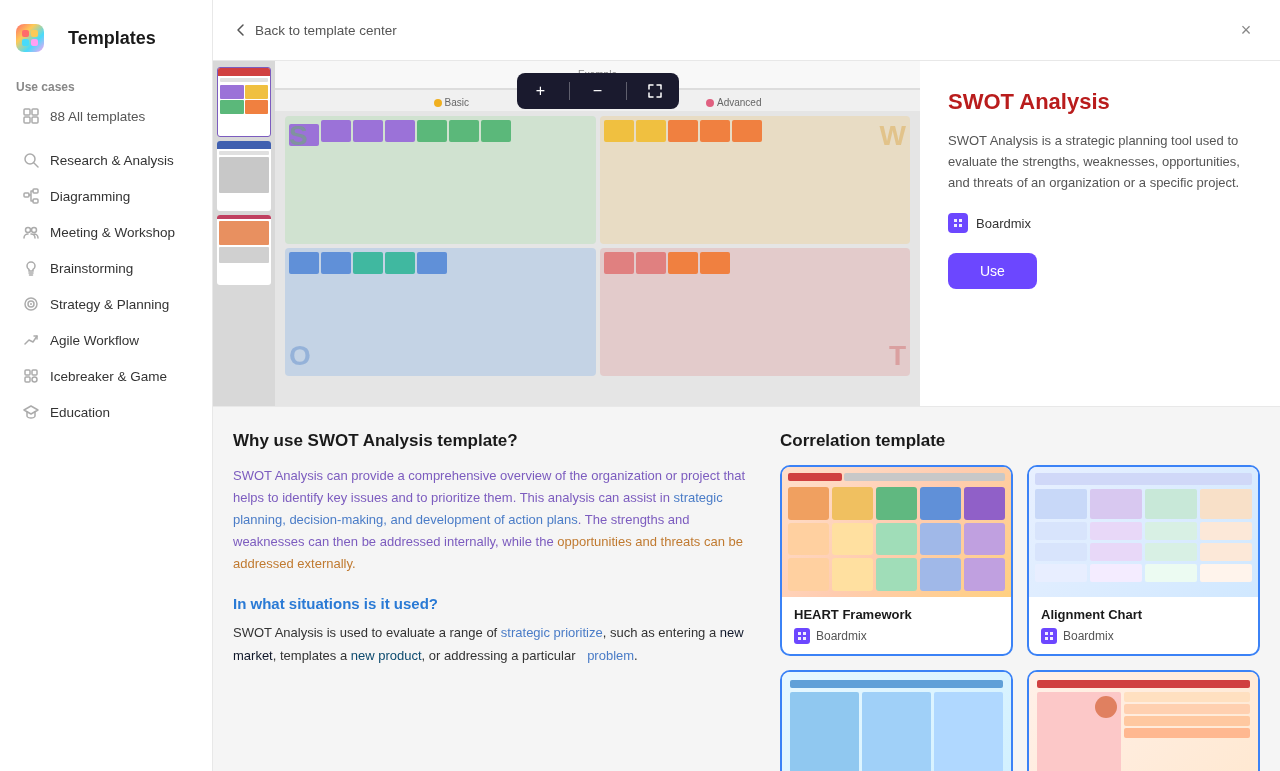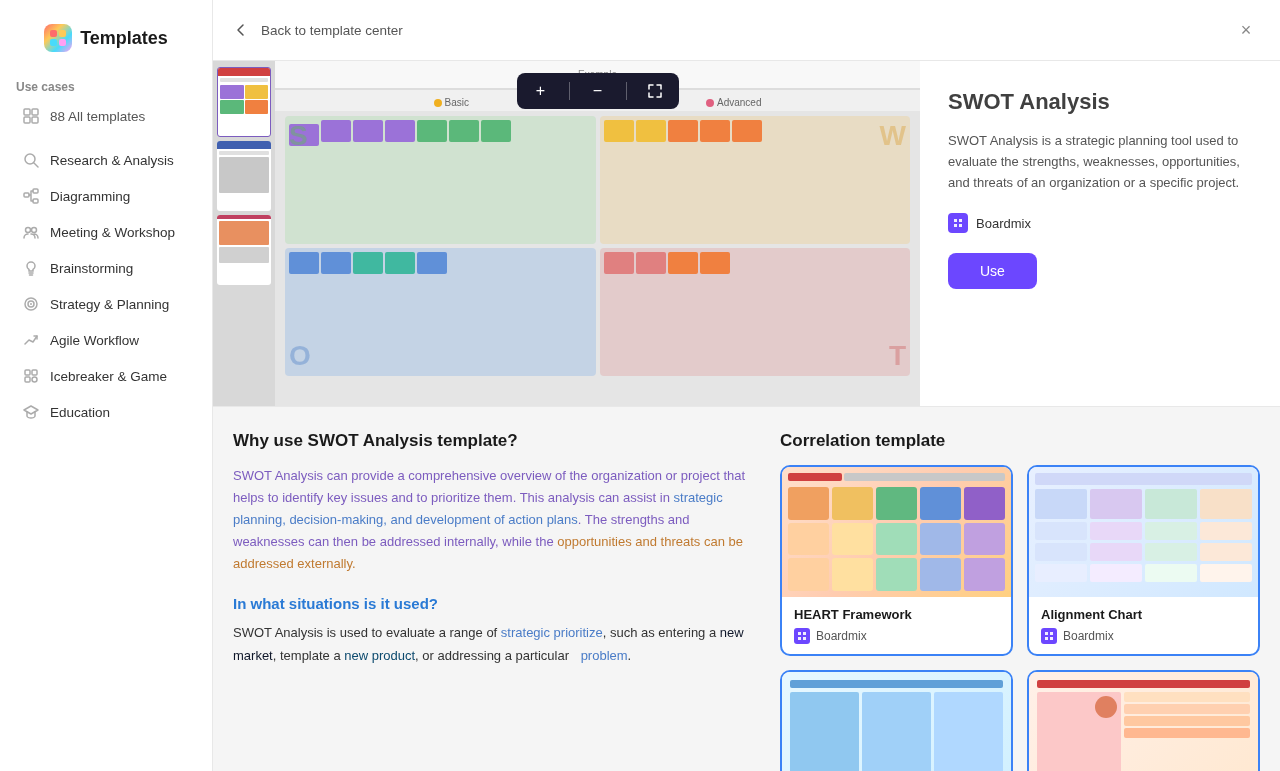--- a/index.html
+++ b/index.html
@@ -11,26 +11,25 @@
       min-width: 213px;
       background: #fff;
       border-right: 1px solid #e8e8e8;
       display: flex;
       flex-direction: column;
       padding: 16px 0;
     }
     .sidebar-title {
       display: flex;
       align-items: center;
-      gap: 8px;
+      gap: 24px;
       padding: 8px 16px 20px;
       font-size: 18px;
       font-weight: 600;
       color: #1a1a1a;
-      justify-content: center;
     }
     .sidebar-logo {
       width: 28px; height: 28px;
       background: linear-gradient(135deg, #ff6b6b, #feca57, #48dbfb, #ff9ff3);
       border-radius: 8px;
       display: flex; align-items: center; justify-content: center;
       font-size: 14px;
     }
     .sidebar-section-label {
       font-size: 12px;
@@ -67,21 +66,21 @@
     
     .topbar {
       background: #fff;
       border-bottom: 1px solid #e8e8e8;
       padding: 16px 20px;
       display: flex;
       align-items: center;
       justify-content: space-between;
     }
     .back-btn {
-      display: flex; align-items: center; gap: 12px;
+      display: flex; align-items: center; gap: 6px;
       font-size: 13.5px; color: #555;
       cursor: pointer;
     }
     .close-btn {
       width: 28px; height: 28px;
       display: flex; align-items: center; justify-content: center;
       cursor: pointer; color: #888; font-size: 18px;
       border-radius: 4px;
     }
 
@@ -134,21 +133,21 @@
 
     
     .info-panel {
       width: 360px;
       padding: 28px 28px;
       background: #fff;
     }
     .info-title {
       font-size: 22px;
       font-weight: 600;
-      color: #404040;
+      color: #b91c1c;
       margin-bottom: 16px;
     }
     .info-desc {
       font-size: 13px;
       color: #555;
       line-height: 1.6;
       margin-bottom: 20px;
     }
     .info-author {
       display: flex;
@@ -617,21 +616,21 @@
 
       <div class="why-section">
         <div class="section-heading">Why use SWOT Analysis template?</div>
         <p class="why-text">
           <span style="color:#7c5cbf;">SWOT Analysis can provide a comprehensive overview of the organization or project that helps to identify key issues and to prioritize them. This analysis can assist in </span><span style="color:#4a7cc7;">strategic planning, decision-making, and development of action plans</span><span style="color:#7c5cbf;">. The strengths and weaknesses can then be addressed internally, while the </span><span style="color:#c07a30;">opportunities and threats can be addressed externally.</span>
         </p>
 
         <div class="situations-section">
           <div class="situations-heading">In what situations is it used?</div>
           <p class="situations-text">
-            <span>SWOT Analysis is used to evaluate a range of </span><span style="color:#4a7cc7;">strategic prioritize</span><span>, such as entering a </span><span style="color:#0f172a;">new market</span><span>, template a </span><span style="color:#0c4a6e;">new product</span><span>, or addressing a particular </span><span style="color:#4a7cc7;margin-left:8px;">problem</span><span>.</span>
+            <span>SWOT Analysis is used to evaluate a range of </span><span style="color:#4a7cc7;">strategic prioritize</span><span>, such as entering a </span><span style="color:#0f172a;">new market</span><span>, templates a </span><span style="color:#0c4a6e;">new product</span><span>, or addressing a particular </span><span style="color:#4a7cc7;margin-left:8px;">problem</span><span>.</span>
           </p>
         </div>
       </div>
 
       <div class="correlation-section">
         <div class="section-heading">Correlation template</div>
         <div class="correlation-grid">
 
           <div class="correlation-card">
             <div class="card-preview card-preview-heart">

